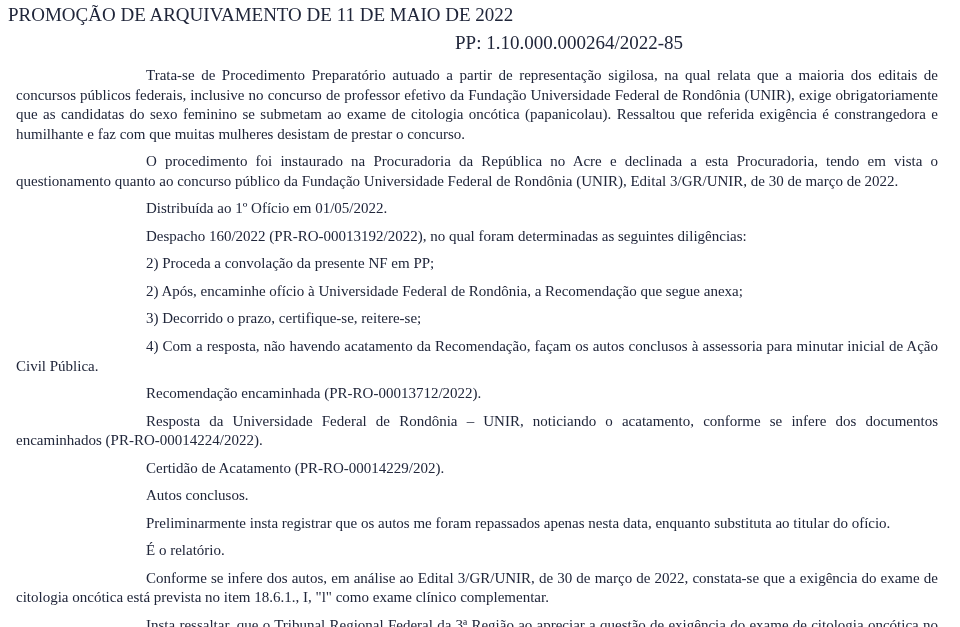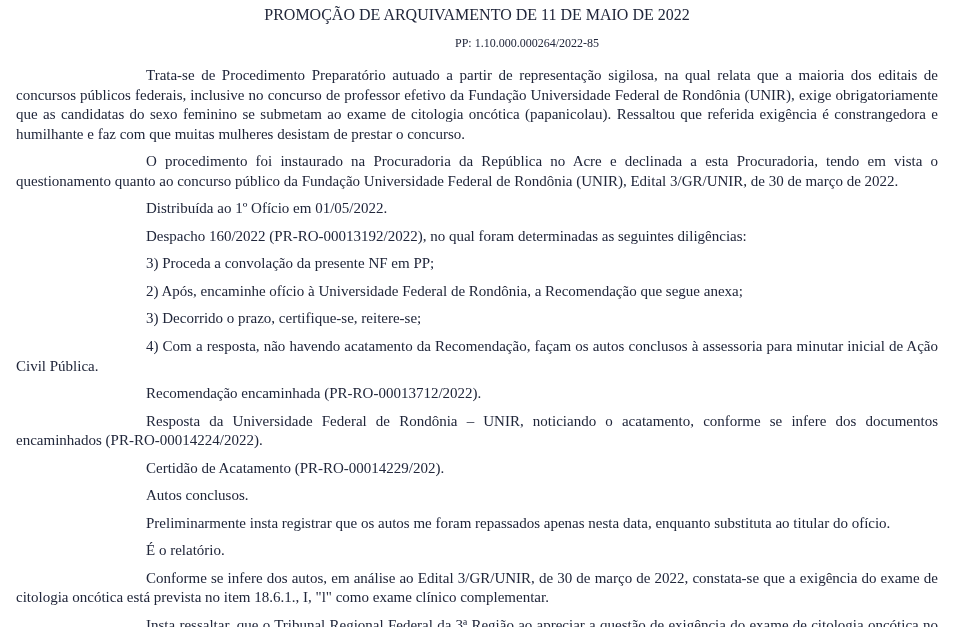--- a/index.html
+++ b/index.html
@@ -11,29 +11,29 @@
     font-family: "Liberation Serif", "DejaVu Serif", serif;
     color: #20263a;
   }
   .page {
     box-sizing: border-box;
     width: 960px;
     height: 627px;
     padding: 6px 14px 0 8px;
   }
   .doc-header {
-    text-align: center;
-    font-size: 16px;
+    text-align: left;
+    font-size: 19px;
     line-height: 18px;
     white-space: nowrap;
   }
   .pp-line {
     margin-top: 10px;
     padding-left: 447px;
-    font-size: 12px;
+    font-size: 19px;
     line-height: 18px;
     white-space: nowrap;
   }
   .doc-body {
     margin-top: 14px;
     text-align: justify;
     font-size: 15px;
     line-height: 19.55px;
   }
   .para {
@@ -53,21 +53,21 @@
 <body>
 
 <div class="page">
   <div class="doc-header">PROMOÇÃO DE ARQUIVAMENTO DE 11 DE MAIO DE 2022</div>
   <div class="pp-line">PP: 1.10.000.000264/2022-85</div>
   <div class="doc-body">
       <p class="para">Trata-se de Procedimento Preparatório autuado a partir de representação sigilosa, na qual relata que a maioria dos editais de concursos públicos federais, inclusive no concurso de professor efetivo da Fundação Universidade Federal de Rondônia (UNIR), exige obrigatoriamente que as candidatas do sexo feminino se submetam ao exame de citologia oncótica (papanicolau). Ressaltou que referida exigência é constrangedora e humilhante e faz com que muitas mulheres desistam de prestar o concurso.</p>
       <p class="para">O procedimento foi instaurado na Procuradoria da República no Acre e declinada a esta Procuradoria, tendo em vista o questionamento quanto ao concurso público da Fundação Universidade Federal de Rondônia (UNIR), Edital 3/GR/UNIR, de 30 de março de 2022.</p>
       <p class="para">Distribuída ao 1º Ofício em 01/05/2022.</p>
       <p class="para">Despacho 160/2022 (PR-RO-00013192/2022), no qual foram determinadas as seguintes diligências:</p>
-      <p class="para">3) Proceda a convolação da presente NF em PP;</p>
+      <p class="para">2) Proceda a convolação da presente NF em PP;</p>
       <p class="para">2) Após, encaminhe ofício à Universidade Federal de Rondônia, a Recomendação que segue anexa;</p>
       <p class="para">3) Decorrido o prazo, certifique-se, reitere-se;</p>
       <p class="para">4) Com a resposta, não havendo acatamento da Recomendação, façam os autos conclusos à assessoria para minutar inicial de Ação Civil Pública.</p>
       <p class="para">Recomendação encaminhada (PR-RO-00013712/2022).</p>
       <p class="para">Resposta da Universidade Federal de Rondônia – UNIR, noticiando o acatamento, conforme se infere dos documentos encaminhados (PR-RO-00014224/2022).</p>
       <p class="para">Certidão de Acatamento (PR-RO-00014229/202).</p>
       <p class="para">Autos conclusos.</p>
       <p class="para">Preliminarmente insta registrar que os autos me foram repassados apenas nesta data, enquanto substituta ao titular do ofício.</p>
       <p class="para">É o relatório.</p>
       <p class="para">Conforme se infere dos autos, em análise ao Edital 3/GR/UNIR, de 30 de março de 2022, constata-se que a exigência do exame de citologia oncótica está prevista no item 18.6.1., I, "l" como exame clínico complementar.</p>

